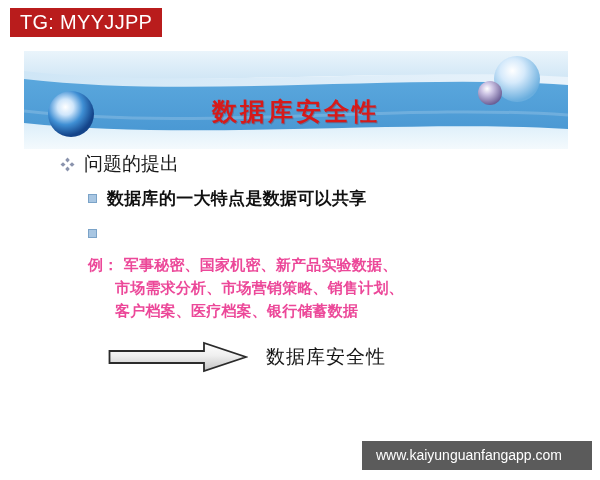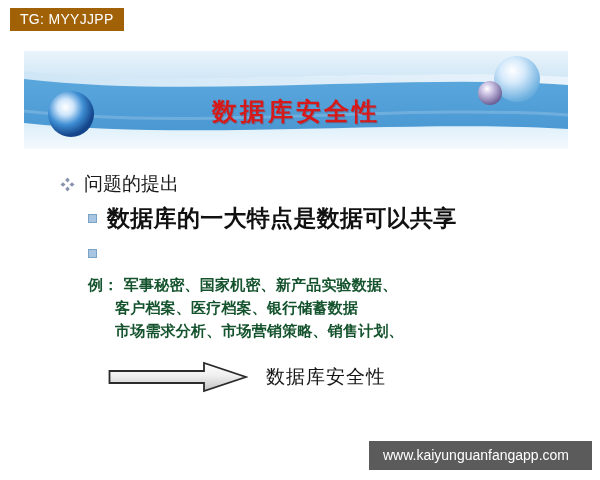--- a/index.html
+++ b/index.html
@@ -13,23 +13,23 @@
     font-family: "Liberation Sans", sans-serif;
     overflow: hidden;
     position: relative;
   }
 
   
   #tg-tag {
     position: absolute;
     left: 10px;
     top: 8px;
-    background: #a16207;
+    background: #b91c1c;
     color: #ffffff;
-    font-size: 14px;
+    font-size: 20px;
     letter-spacing: 0.3px;
     padding: 4px 10px 5px 10px;
     line-height: 1;
     z-index: 40;
     white-space: nowrap;
   }
 
   
   #slide {
     position: absolute;
@@ -66,21 +66,20 @@
     z-index: 12;
     white-space: nowrap;
   }
 
   
   #content {
     position: absolute;
     left: 0;
     top: 136px;
     width: 588px;
-    margin-top: 20px;
   }
 
   .lvl1 {
     position: relative;
     margin: 0 0 4px 60px;
     display: flex;
     align-items: center;
     height: 30px;
   }
   .lvl1 .diamond-bullet {
@@ -107,33 +106,33 @@
     width: 7px;
     height: 7px;
     background: #a8c6e2;
     border: 1px solid #7ba3c8;
     margin-right: 10px;
     flex: 0 0 auto;
   }
   .lvl2 .lvl2-text {
     font-family: "DejaVu Serif", serif;
     font-weight: bold;
-    font-size: 23px;
+    font-size: 17px;
     color: #111111;
     white-space: nowrap;
     letter-spacing: 0.3px;
   }
 
   
   #example-block {
     margin: 6px 0 0 88px;
     font-family: "DejaVu Serif", serif;
     font-weight: bold;
     font-size: 15px;
-    color: #14532d;
+    color: #ec4899;
     line-height: 23px;
     letter-spacing: 0.2px;
   }
   #example-block .ex-line { white-space: nowrap; }
   #example-block .ex-indent { padding-left: 27px; }
 
   
   #conclusion {
     margin: 18px 0 0 108px;
     display: flex;
@@ -154,21 +153,21 @@
   }
 
   
   #footer-watermark {
     position: absolute;
     right: 8px;
     bottom: 10px;
     background: #5b5b5b;
     color: #ffffff;
     font-size: 14px;
-    padding: 7px 23px 8px 14px;
+    padding: 7px 30px 8px 14px;
     line-height: 1;
     z-index: 40;
     white-space: nowrap;
   }
 </style>
 </head>
 <body>
 
 <div id="slide">
 
@@ -241,22 +240,22 @@
       <span class="lvl2-text">数据库的一大特点是数据可以共享</span>
     </div>
 
     <div class="lvl2">
       <span class="sq-bullet"></span>
     </div>
 
 
     <div id="example-block">
       <div class="ex-line">例： 军事秘密、国家机密、新产品实验数据、</div>
+      <div class="ex-line ex-indent">市场需求分析、市场营销策略、销售计划、</div>
       <div class="ex-line ex-indent">客户档案、医疗档案、银行储蓄数据</div>
-      <div class="ex-line ex-indent">市场需求分析、市场营销策略、销售计划、</div>
     </div>
 
     <div id="conclusion">
       <svg id="arrow-shape" viewBox="0 0 140 32" xmlns="http://www.w3.org/2000/svg">
         <defs>
           <linearGradient id="gArrow" x1="0" y1="0" x2="0" y2="1">
             <stop offset="0%" stop-color="#ffffff"></stop>
             <stop offset="45%" stop-color="#efefef"></stop>
             <stop offset="100%" stop-color="#c2c2c2"></stop>
           </linearGradient>

